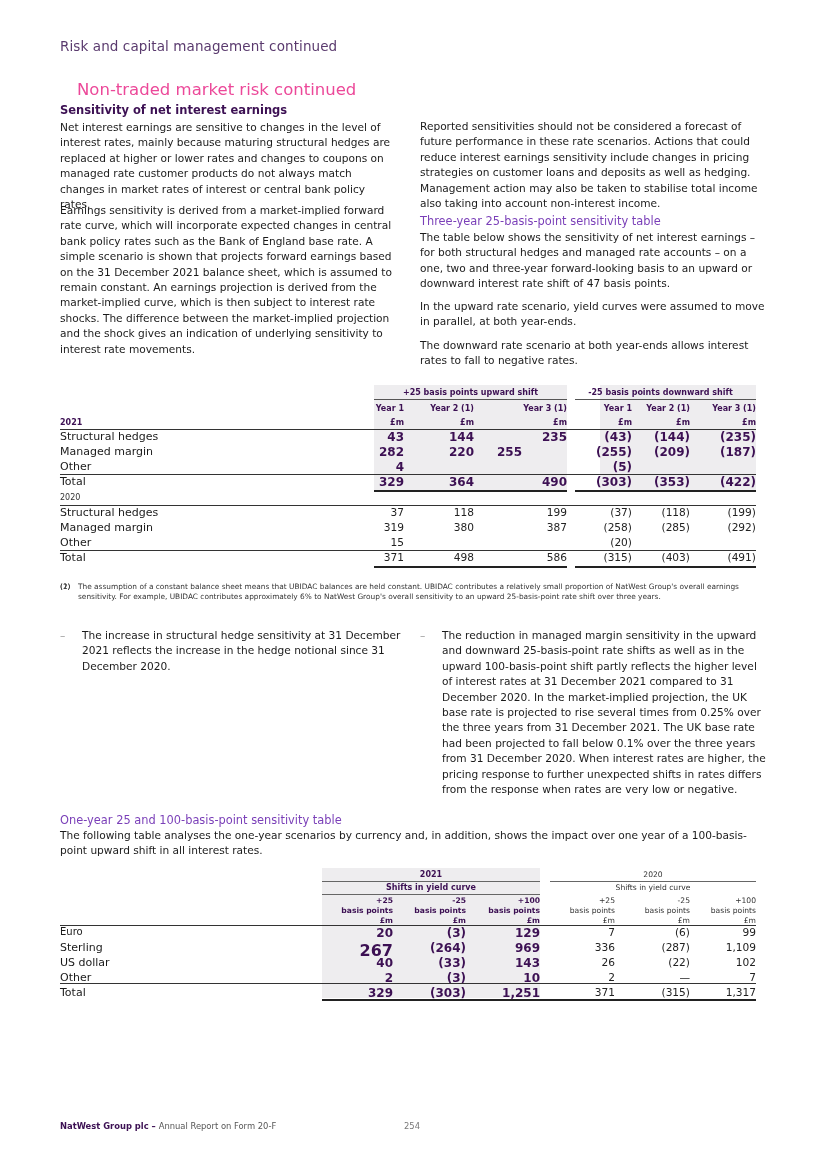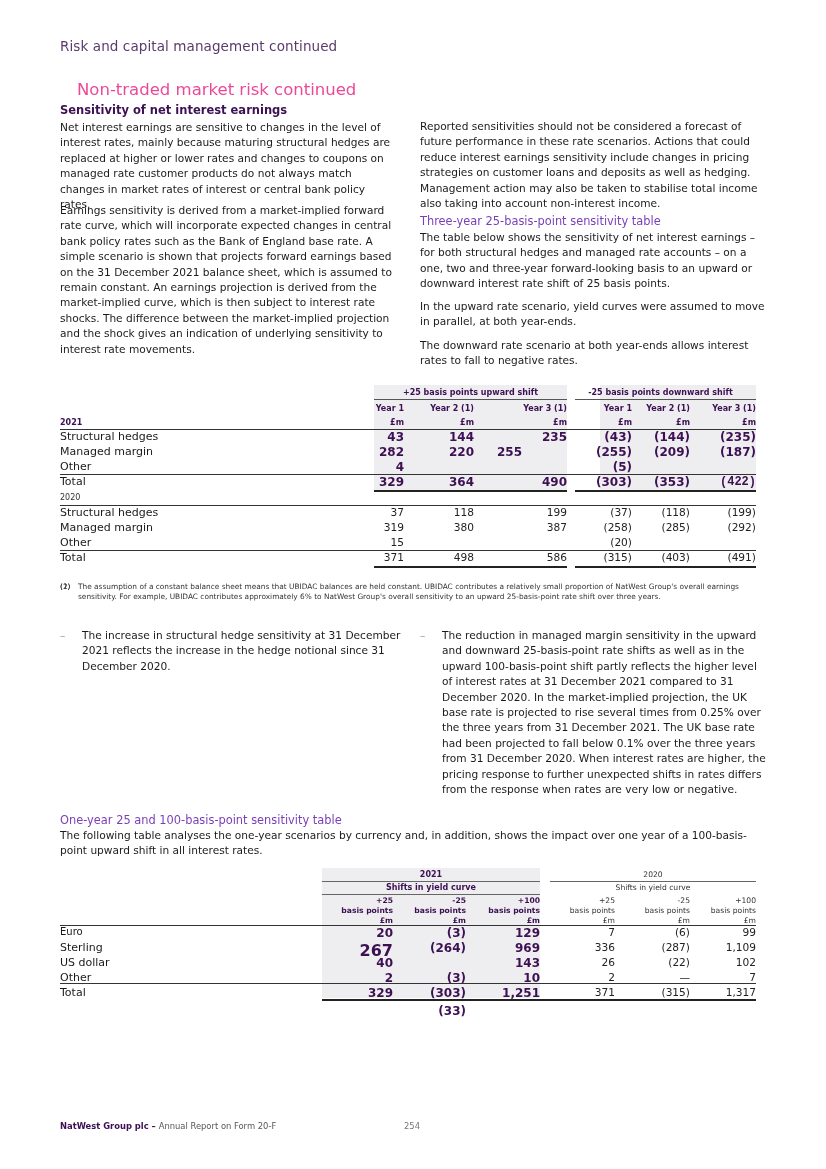--- a/index.html
+++ b/index.html
@@ -42,21 +42,21 @@
 
 <div class="abs section-title">Risk and capital management continued</div>
 <div class="abs page-heading">Non-traded market risk continued</div>
 <div class="abs sub-heading">Sensitivity of net interest earnings</div>
 
 <div class="abs para" style="left:60px; top:120px; width:336px;">Net interest earnings are sensitive to changes in the level of interest rates, mainly because maturing structural hedges are replaced at higher or lower rates and changes to coupons on managed rate customer products do not always match changes in market rates of interest or central bank policy rates.</div>
 <div class="abs para" style="left:60px; top:203px; width:336px;">Earnings sensitivity is derived from a market-implied forward rate curve, which will incorporate expected changes in central bank policy rates such as the Bank of England base rate. A simple scenario is shown that projects forward earnings based on the 31 December 2021 balance sheet, which is assumed to remain constant. An earnings projection is derived from the market-implied curve, which is then subject to interest rate shocks. The difference between the market-implied projection and the shock gives an indication of underlying sensitivity to interest rate movements.</div>
 
 <div class="abs para" style="left:420px; top:119px; width:345px;">Reported sensitivities should not be considered a forecast of future performance in these rate scenarios. Actions that could reduce interest earnings sensitivity include changes in pricing strategies on customer loans and deposits as well as hedging. Management action may also be taken to stabilise total income also taking into account non-interest income.</div>
 <div class="abs purple-heading" style="left:420px; top:214px;">Three-year 25-basis-point sensitivity table</div>
-<div class="abs para" style="left:420px; top:230px; width:345px;">The table below shows the sensitivity of net interest earnings – for both structural hedges and managed rate accounts – on a one, two and three-year forward-looking basis to an upward or downward interest rate shift of 25 basis points.</div>
+<div class="abs para" style="left:420px; top:230px; width:345px;">The table below shows the sensitivity of net interest earnings – for both structural hedges and managed rate accounts – on a one, two and three-year forward-looking basis to an upward or downward interest rate shift of 47 basis points.</div>
 <div class="abs para" style="left:420px; top:299px; width:345px;">In the upward rate scenario, yield curves were assumed to move in parallel, at both year-ends.</div>
 <div class="abs para" style="left:420px; top:338px; width:345px;">The downward rate scenario at both year-ends allows interest rates to fall to negative rates.</div>
 
 <div class="t1">
 
   <div class="shade" style="left:314px; top:0; width:193px; height:107px;"></div>
   <div class="shade" style="left:540px; top:0; width:156px; height:107px;"></div>
 
   <div class="abs hdr" style="left:314px; top:3px; width:193px; text-align:center;">+25 basis points upward shift</div>
   <div class="abs hdr" style="left:505px; top:3px; width:191px; text-align:center;">-25 basis points downward shift</div>
@@ -100,21 +100,21 @@
       <div class="abs bold-purple" style="left: 437px; top: 75px; width: 70px; text-align: right; font-size: 12px;"></div>
       <div class="abs bold-purple" style="left: 502px; top: 75px; width: 70px; text-align: right; font-size: 12px;">(5)</div>
       <div class="abs bold-purple" style="left: 560px; top: 75px; width: 70px; text-align: right; font-size: 12px;"></div>
       <div class="abs bold-purple" style="left: 626px; top: 75px; width: 70px; text-align: right; font-size: 12px;"></div>
       <div class="abs" style="left: 0px; top: 90px; font-size: 11px;">Total</div>
       <div class="abs bold-purple" style="left: 274px; top: 90px; width: 70px; text-align: right; font-size: 12px;">329</div>
       <div class="abs bold-purple" style="left: 344px; top: 90px; width: 70px; text-align: right; font-size: 12px;">364</div>
       <div class="abs bold-purple" style="left: 437px; top: 90px; width: 70px; text-align: right; font-size: 12px;">490</div>
       <div class="abs bold-purple" style="left: 502px; top: 90px; width: 70px; text-align: right; font-size: 12px;">(303)</div>
       <div class="abs bold-purple" style="left: 560px; top: 90px; width: 70px; text-align: right; font-size: 12px;">(353)</div>
-      <div class="abs bold-purple" style="left: 626px; top: 90px; width: 70px; text-align: right; font-size: 12px; font-family: Liberation Mono, monospace;">(422)</div>
+      <div class="abs bold-purple" style="left: 626px; top: 90px; width: 70px; text-align: right; font-size: 12px;">(422)</div>
     </div>
 
   <div class="hr" style="left:0; top:89px; width:696px;"></div>
   <div class="hr2" style="left:314px; top:105px; width:193px;"></div>
   <div class="hr2" style="left:515px; top:105px; width:181px;"></div>
 
   <div class="abs" style="left:0; top:108px; font-size:8px; color:#333;">2020</div>
   <div class="hr" style="left:0; top:120px; width:696px;"></div>
 
   <div id="t1-body-2020">
@@ -219,21 +219,21 @@
       <div class="abs" style="left: 616px; top: 58px; width: 80px; text-align: right; font-size: 10.6px; color: rgb(34, 34, 34);">99</div>
       <div class="abs" style="left: 0px; top: 73px; font-size: 11px;">Sterling</div>
       <div class="abs bold-purple" style="left: 253px; top: 73px; width: 80px; text-align: right; font-size: 16px;">267</div>
       <div class="abs bold-purple" style="left: 326px; top: 73px; width: 80px; text-align: right; font-size: 12px;">(264)</div>
       <div class="abs bold-purple" style="left: 400px; top: 73px; width: 80px; text-align: right; font-size: 12px;">969</div>
       <div class="abs" style="left: 475px; top: 73px; width: 80px; text-align: right; font-size: 10.6px; color: rgb(34, 34, 34);">336</div>
       <div class="abs" style="left: 550px; top: 73px; width: 80px; text-align: right; font-size: 10.6px; color: rgb(34, 34, 34);">(287)</div>
       <div class="abs" style="left: 616px; top: 73px; width: 80px; text-align: right; font-size: 10.6px; color: rgb(34, 34, 34);">1,109</div>
       <div class="abs" style="left: 0px; top: 88px; font-size: 11px;">US dollar</div>
       <div class="abs bold-purple" style="left: 253px; top: 88px; width: 80px; text-align: right; font-size: 12px;">40</div>
-      <div class="abs bold-purple" style="left: 326px; top: 88px; width: 80px; text-align: right; font-size: 12px; margin-top: 48px;">(33)</div>
+      <div class="abs bold-purple" style="left: 326px; top: 88px; width: 80px; text-align: right; font-size: 12px;">(33)</div>
       <div class="abs bold-purple" style="left: 400px; top: 88px; width: 80px; text-align: right; font-size: 12px; padding-left: 41px;">143</div>
       <div class="abs" style="left: 475px; top: 88px; width: 80px; text-align: right; font-size: 10.6px; color: rgb(34, 34, 34);">26</div>
       <div class="abs" style="left: 550px; top: 88px; width: 80px; text-align: right; font-size: 10.6px; color: rgb(34, 34, 34);">(22)</div>
       <div class="abs" style="left: 616px; top: 88px; width: 80px; text-align: right; font-size: 10.6px; color: rgb(34, 34, 34);">102</div>
       <div class="abs" style="left: 0px; top: 103px; font-size: 11px;">Other</div>
       <div class="abs bold-purple" style="left: 253px; top: 103px; width: 80px; text-align: right; font-size: 12px;">2</div>
       <div class="abs bold-purple" style="left: 326px; top: 103px; width: 80px; text-align: right; font-size: 12px;">(3)</div>
       <div class="abs bold-purple" style="left: 400px; top: 103px; width: 80px; text-align: right; font-size: 12px;">10</div>
       <div class="abs" style="left: 475px; top: 103px; width: 80px; text-align: right; font-size: 10.6px; color: rgb(34, 34, 34);">2</div>
       <div class="abs" style="left: 550px; top: 103px; width: 80px; text-align: right; font-size: 10.6px; color: rgb(34, 34, 34);">—</div>

